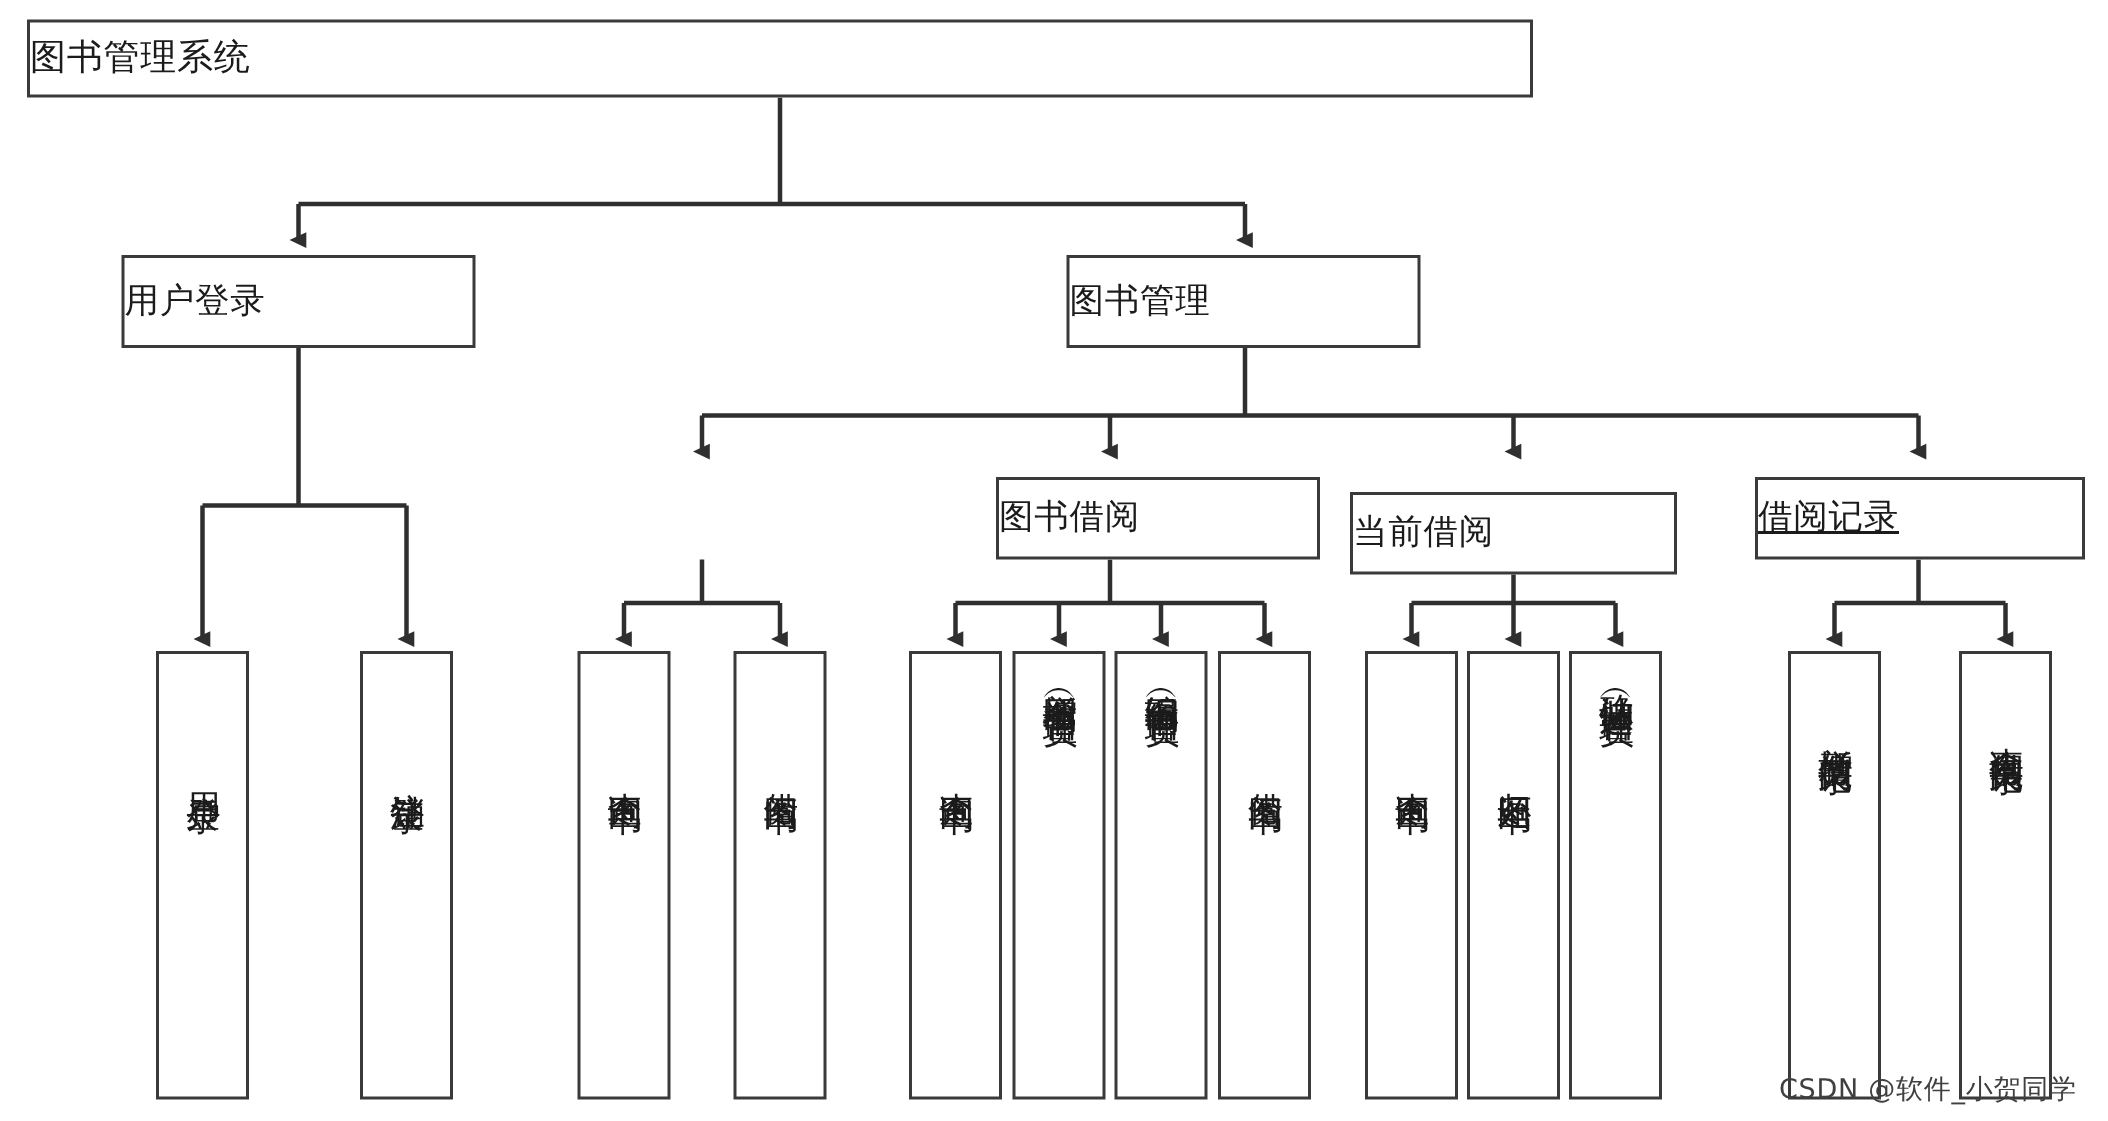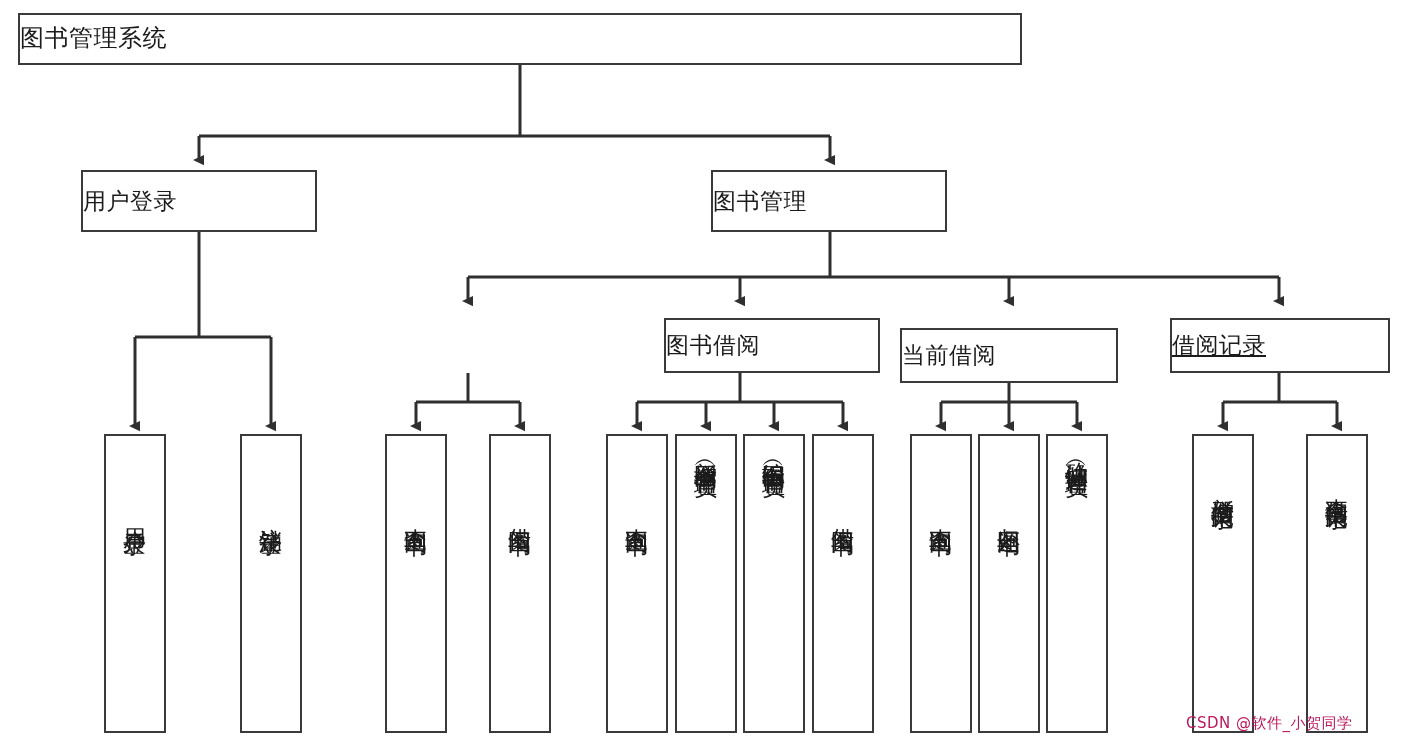--- a/index.html
+++ b/index.html
@@ -34,22 +34,22 @@
     letter-spacing:2px;
     white-space:nowrap;
     margin-top:8px;
   }
   .leaf.short .lbl{margin-top:74px;}
   .leaf.mid .lbl{margin-top:44px;}
   #watermark{
     position:absolute;
     left:1186px;
     top:714px;
-    font-size:15px;
-    color:#be185d;
+    font-size:18px;
+    color:#404040;
     letter-spacing:0.5px;
     white-space:nowrap;
     font-family:"DejaVu Sans","Liberation Sans",sans-serif;
   }
 </style>
 </head>
 <body>
 
 <div id="canvas">
 

